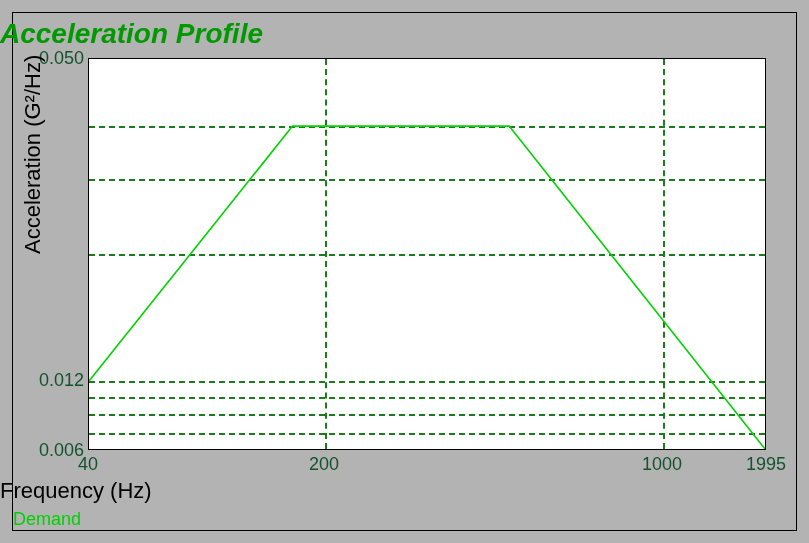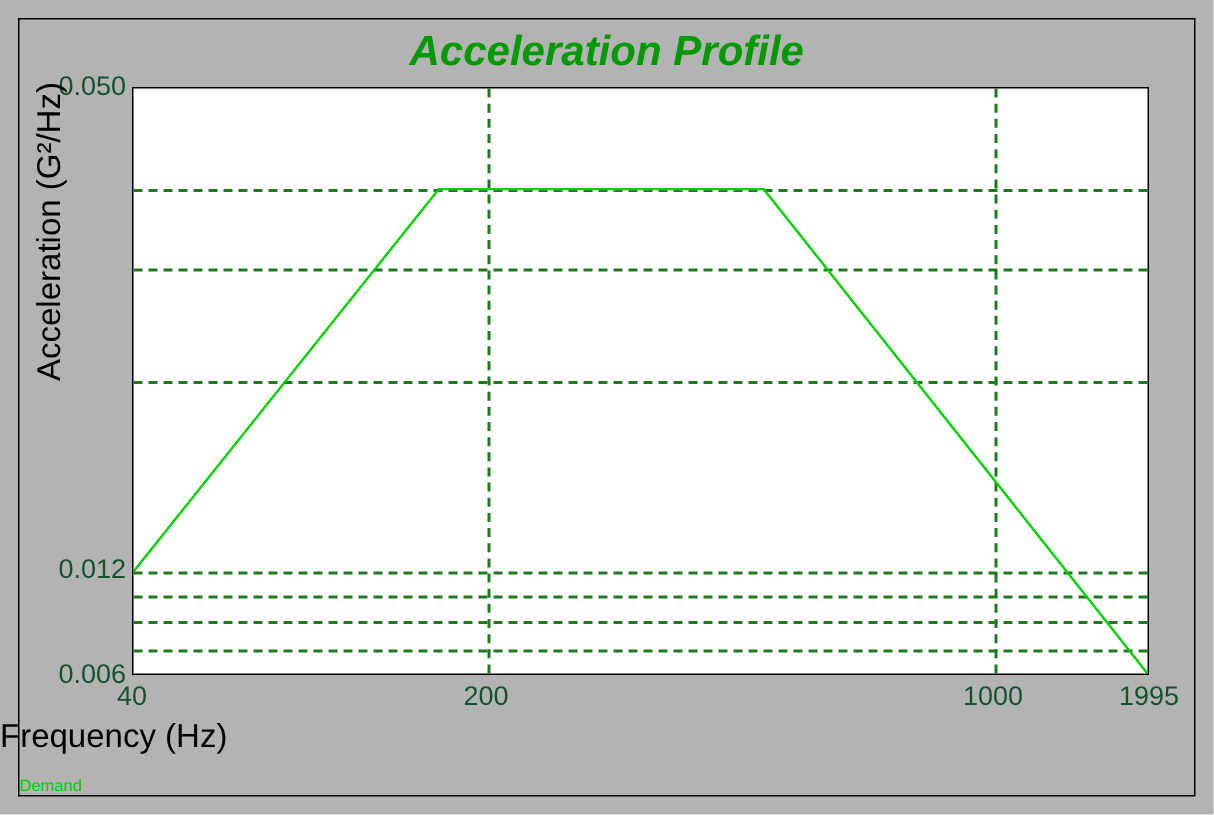--- a/index.html
+++ b/index.html
@@ -12,21 +12,20 @@
   }
   .outer-frame{
     position:absolute;
     left:12px;top:12px;right:12px;bottom:12px;
     border:1px solid #000;
     box-sizing:border-box;
   }
   .title{
     position:absolute;
     left:0;right:0;top:18px;
-    text-align:center;
     font-size:28px;
     font-weight:bold;
     font-style:italic;
     color:#009900;
   }
   .plot{
     position:absolute;
     left:88px;top:58px;
     width:678px;height:392px;
     background:#fff;
@@ -62,21 +61,21 @@
   .x-label{
     position:absolute;
     left:0;right:0;top:478px;
     text-align:left;
     font-size:22px;
     color:#000;
   }
   .legend{
     position:absolute;
     left:13px;bottom:13px;
-    font-size:11px;
+    font-size:18px;
     color:#00d200;
   }
 </style>
 </head>
 <body>
 
 <div class="outer-frame"></div>
 
 <div class="title">Acceleration Profile</div>
 

